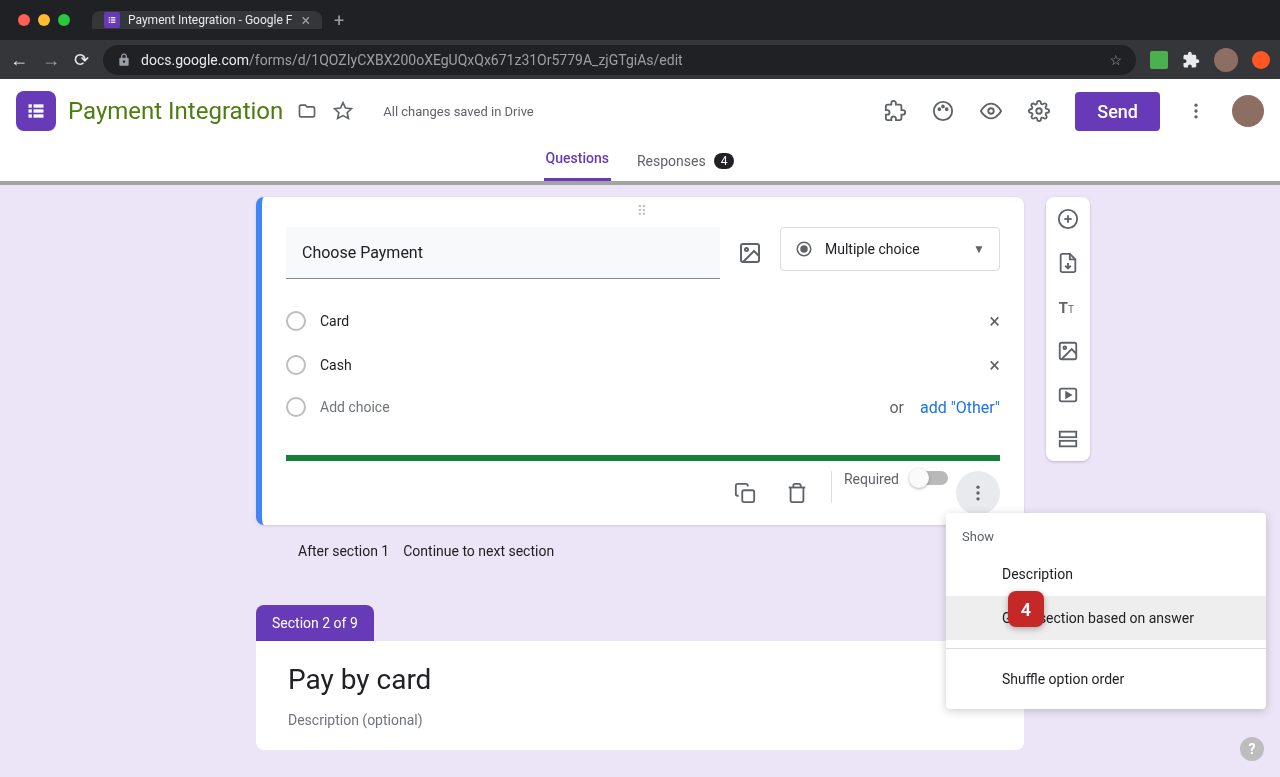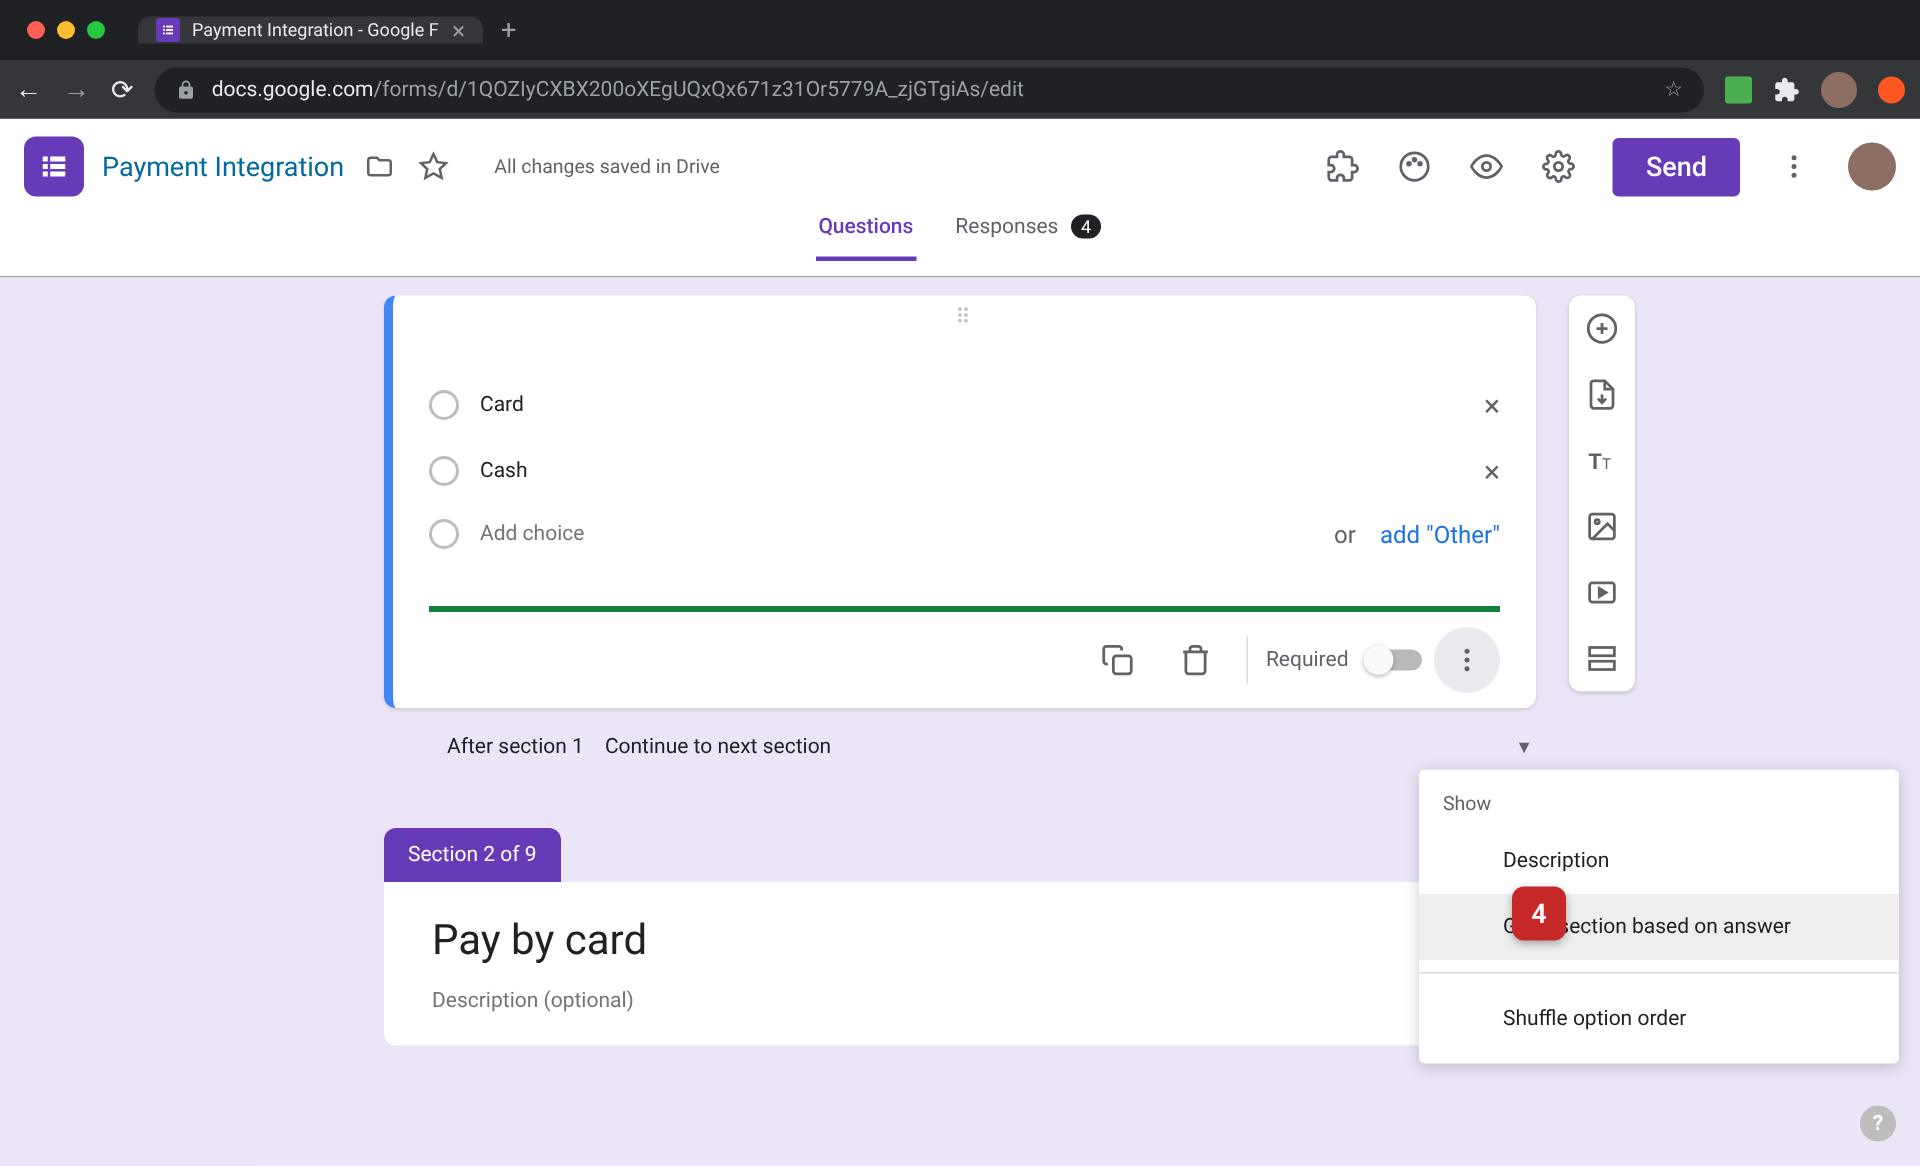--- a/index.html
+++ b/index.html
@@ -26,30 +26,30 @@
 .url-text .domain { color: #e8eaed; }
 .ext-icons { display: flex; gap: 14px; align-items: center; }
 .profile-pic { width: 24px; height: 24px; border-radius: 50%; background: #8d6e63; }
 .ext-orange { width: 18px; height: 18px; background: #ff5722; border-radius: 50%; }
 .ext-green { width: 18px; height: 18px; background: #4caf50; border-radius: 2px; }
 
 
 .forms-header { display: flex; align-items: center; padding: 8px 16px; height: 64px; gap: 12px; }
 .forms-logo { width: 40px; height: 40px; background: #673ab7; border-radius: 8px; display: flex; align-items: center; justify-content: center; }
 .forms-logo svg { width: 20px; height: 20px; fill: white; }
-.form-title { font-size: 18px; color: #0369a1; text-align: right; }
+.form-title { font-size: 24px; color: #4d7c0f; text-align: right; }
 .header-icon { width: 24px; height: 24px; color: #5f6368; display: flex; align-items: center; justify-content: center; cursor: pointer; }
 .header-spacer { flex: 1; }
 .save-status { color: #5f6368; font-size: 13px; margin-left: 16px; }
 .header-actions { display: flex; align-items: center; gap: 24px; }
 .send-btn { background: #673ab7; color: white; border: none; padding: 9px 22px; border-radius: 4px; font-size: 18px; font-weight: 500; cursor: pointer; }
 .profile-pic-header { width: 32px; height: 32px; border-radius: 50%; background: #8d6e63; display:flex; align-items:center; justify-content:center; color:white; font-size:11px; }
 
 
-.forms-tabs { display: flex; justify-content: center; gap: 24px; border-bottom: 1px solid #a3a3a3; height: 42px; align-items: flex-start; }
+.forms-tabs { display: flex; justify-content: center; gap: 24px; border-bottom: 4px solid #a3a3a3; height: 42px; align-items: flex-end; }
 .forms-tab { font-size: 14px; color: #5f6368; padding: 0 2px 12px 2px; cursor: pointer; display:flex; align-items:center; gap:8px; }
 .forms-tab.active { color: #673ab7; font-weight: 500; border-bottom: 3px solid #673ab7; }
 .tab-badge { background: #202124; color: white; border-radius: 10px; padding: 1px 7px; font-size: 12px; }
 
 
 .canvas { background: #ece5f7; min-height: calc(100vh - 185px); padding: 12px 0; position: relative; }
 .content { width: 768px; margin: 0 auto; position: relative; }
 
 
 .card { background: white; border-radius: 8px; box-shadow: 0 1px 3px rgba(0,0,0,0.12); position: relative; }
@@ -65,21 +65,21 @@
 
 .options { padding: 20px 0 10px 0; }
 .option-row { display: flex; align-items: center; gap: 14px; padding: 10px 0; }
 .radio-circle { width: 20px; height: 20px; border: 2px solid #bdbdbd; border-radius: 50%; flex-shrink: 0; }
 .option-text { flex: 1; font-size: 14px; color: #202124; }
 .option-text.placeholder { color: #70757a; }
 .option-remove { color: #5f6368; font-size: 20px; cursor: pointer; }
 .add-other { color: #1a73e8; cursor: pointer; }
 .or-text { color: #5f6368; margin: 0 2px; }
 
-.card-footer { border-top: 4px solid #15803d; margin: 18px 0 0 0; padding: 10px 0 10px 0; display: flex; align-items: center; justify-content: flex-end; gap: 8px; }
+.card-footer { border-top: 6px solid #15803d; margin: 18px 0 0 0; padding: 10px 0 10px 0; display: flex; align-items: flex-start; justify-content: flex-end; gap: 8px; }
 .footer-btn { width: 44px; height: 44px; display: flex; align-items: center; justify-content: center; color: #5f6368; cursor: pointer; border-radius: 50%; }
 .footer-btn.active-more { background: #e8eaed; }
 .footer-divider { width: 1px; height: 32px; background: #dadce0; margin: 0 4px; }
 .required-label { font-size: 14px; color: #5f6368; margin-right: 4px; }
 .toggle { width: 37px; height: 14px; background: #b9b9b9; border-radius: 10px; position: relative; cursor: pointer; }
 .toggle::after { content: ''; position: absolute; width: 20px; height: 20px; background: #fafafa; border-radius: 50%; top: -3px; left: -2px; box-shadow: 0 1px 3px rgba(0,0,0,0.3); }
 
 
 .after-section { display: flex; align-items: center; padding: 18px 2px; font-size: 14px; color: #202124; gap: 14px; margin-left: 40px; }
 .after-section .chev2 { margin-left: auto; color: #5f6368; font-size: 12px; }
@@ -271,20 +271,38 @@
         <svg width="22" height="22" viewBox="0 0 24 24" fill="none" stroke="#5f6368" stroke-width="2">
             <rect x="3" y="4" width="18" height="6"></rect>
             <rect x="3" y="14" width="18" height="6"></rect>
           </svg>
       </div>
     </div>
 
     <div class="card active">
       <div class="drag-handle">⠿</div>
       <div class="card-body">
+        <div class="question-row">
+          <input class="question-input" value="Choose Payment" style="">
+          <span class="img-btn">
+            <svg width="24" height="24" viewBox="0 0 24 24" fill="none" stroke="#5f6368" stroke-width="2">
+                <rect x="3" y="3" width="18" height="18" rx="2"></rect>
+                <circle cx="8.5" cy="8.5" r="1.5"></circle>
+                <polyline points="21 15 16 10 5 21"></polyline>
+              </svg>
+          </span>
+          <div class="type-select">
+            <svg class="radio-ico" viewBox="0 0 24 24" fill="none" stroke="#5f6368" stroke-width="2">
+                <circle cx="12" cy="12" r="9"></circle>
+                <circle cx="12" cy="12" r="4" fill="#5f6368"></circle>
+              </svg>
+            <span>Multiple choice</span>
+            <span class="chev">▼</span>
+          </div>
+        </div>
 
         <div class="options">
           <div class="option-row">
             <div class="radio-circle"></div>
             <span class="option-text">Card</span>
             <span class="option-remove">×</span>
           </div>
           <div class="option-row">
             <div class="radio-circle"></div>
             <span class="option-text">Cash</span>

